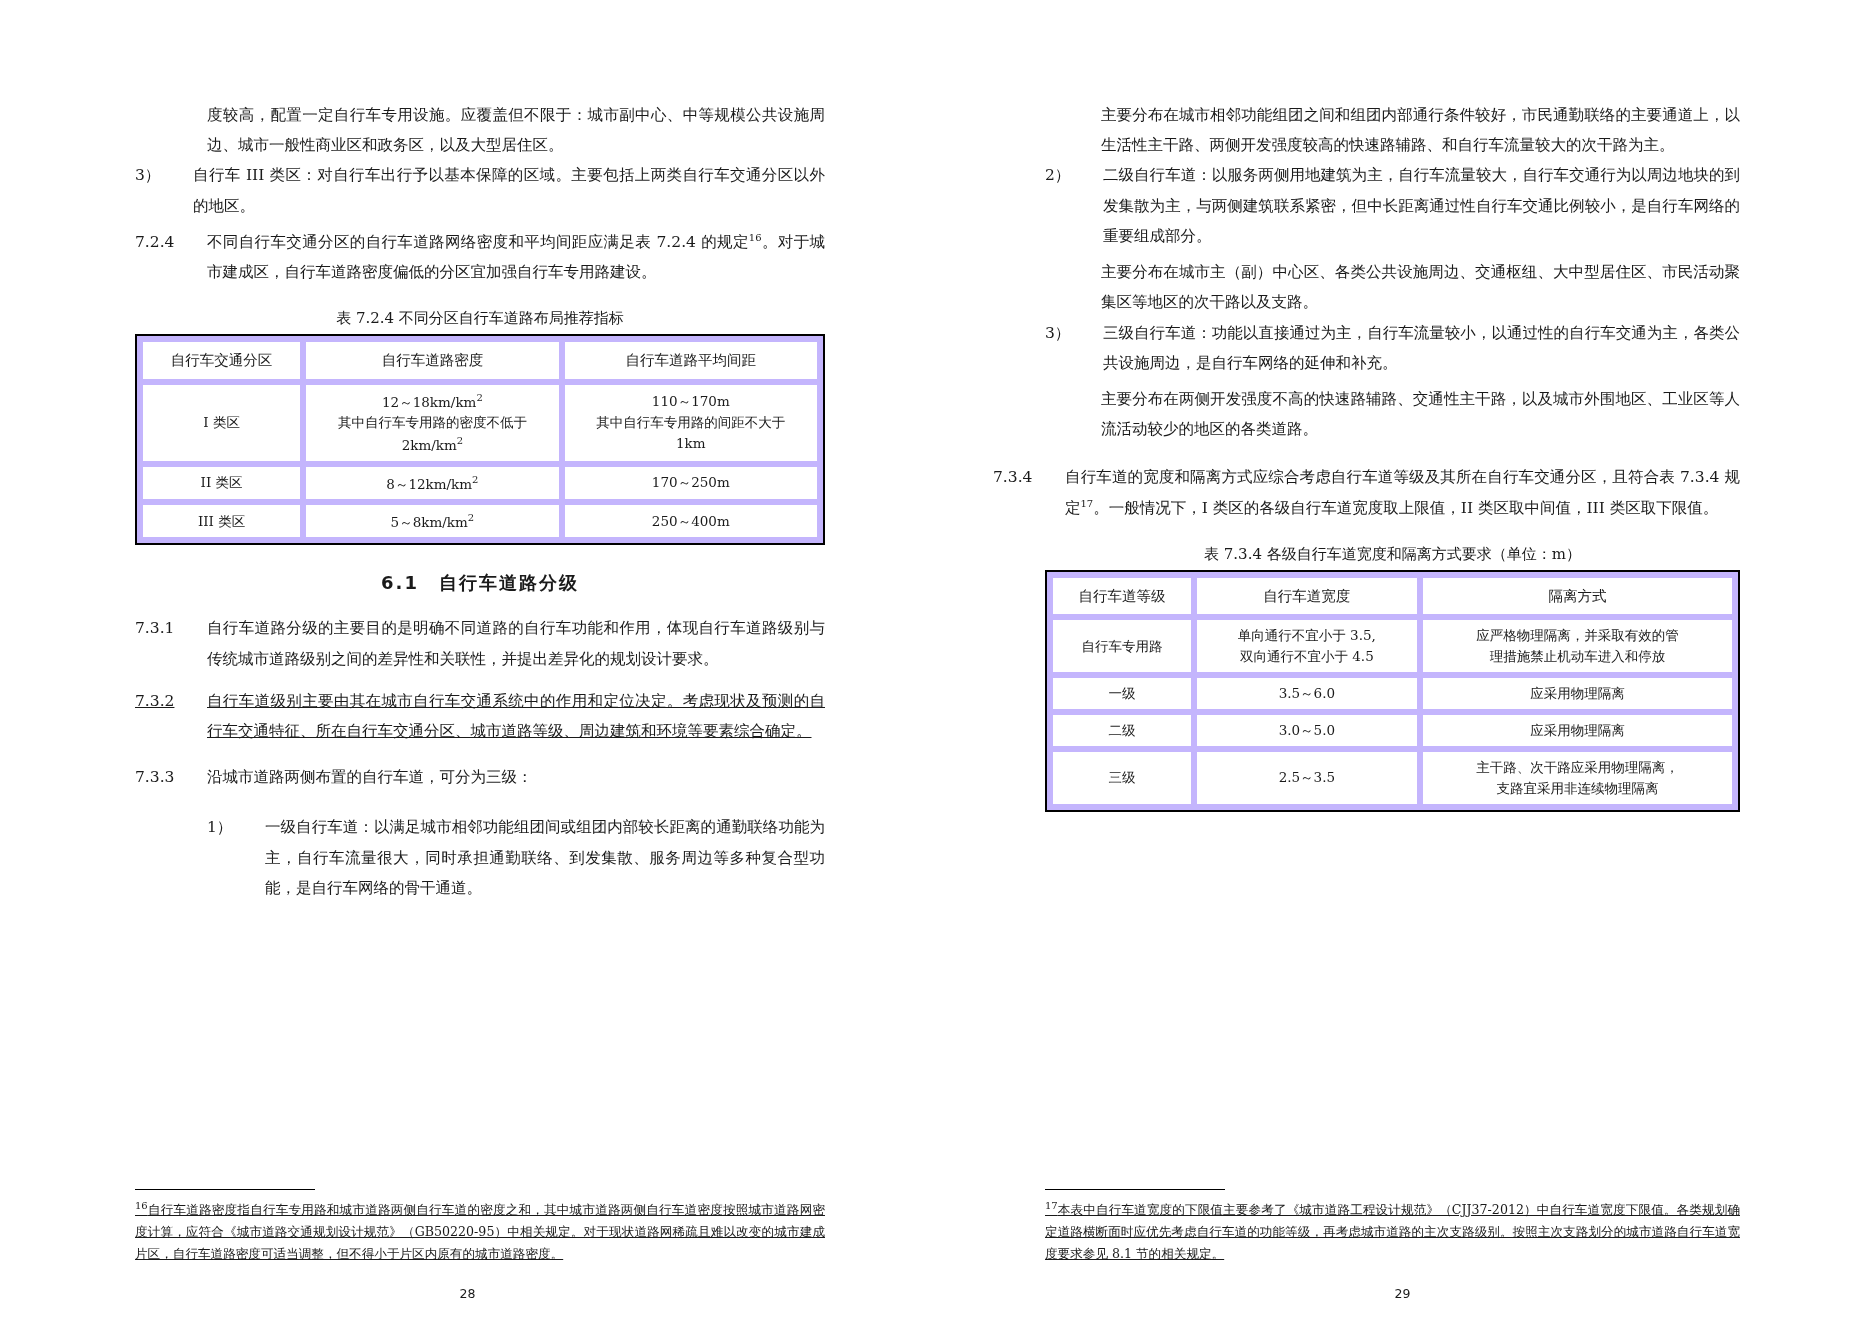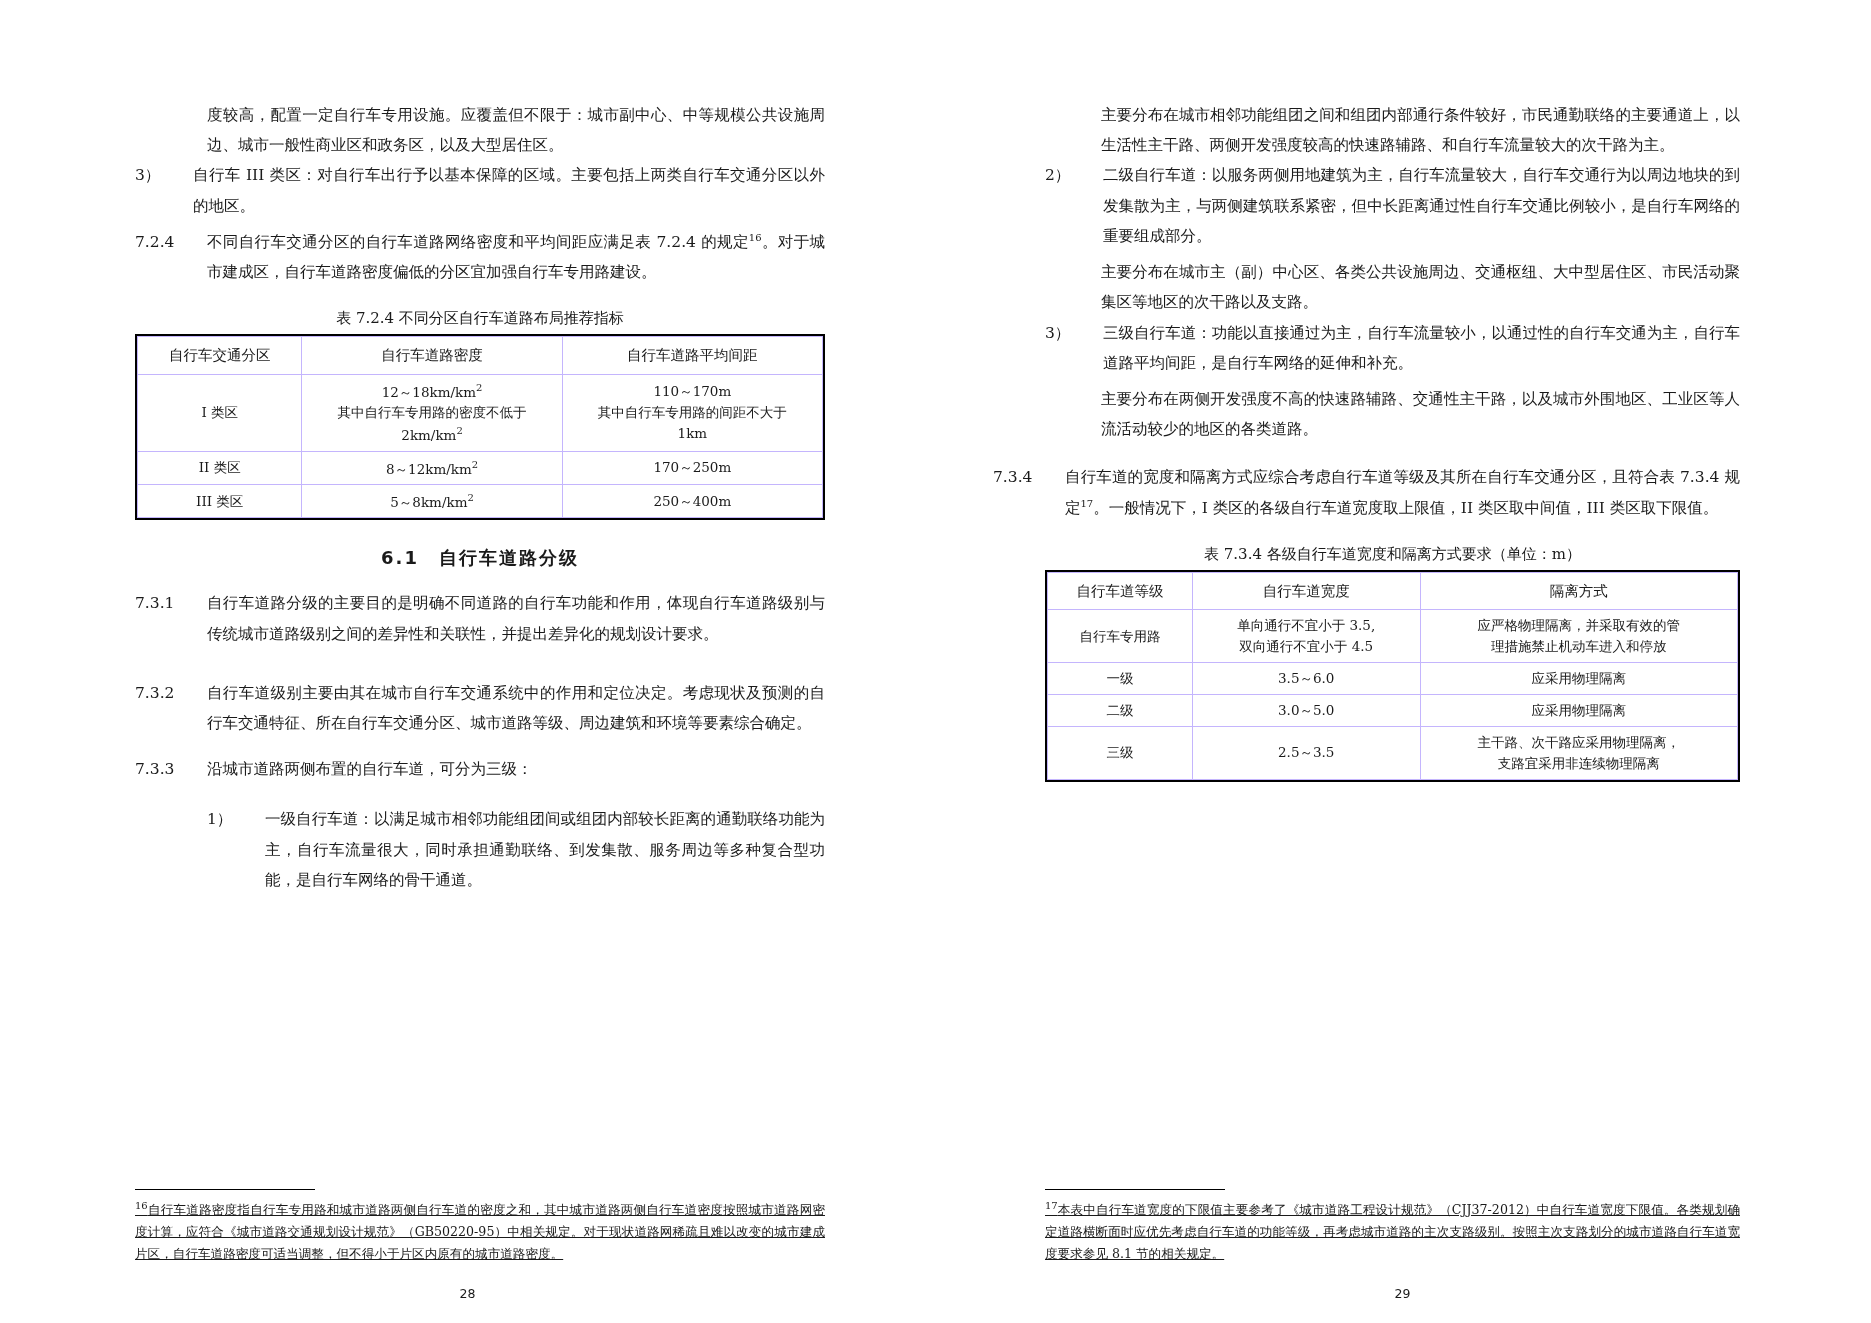--- a/index.html
+++ b/index.html
@@ -73,21 +73,21 @@
     margin: 22px 0 6px 0;
   }
 
   table.doc-table {
     border-collapse: collapse;
     width: 100%;
     font-size: 13.5px;
     line-height: 1.55;
   }
   table.doc-table td {
-    border: 1px solid #c4b5fd;
+    border: 6px solid #c4b5fd;
     text-align: center;
     vertical-align: middle;
     padding: 5px 4px;
   }
   table.doc-table .hdr td { padding: 7px 4px; font-size: 14.5px; }
   .tbl-wrap { border: 1.6px solid #000; }
   .tbl-wrap table.doc-table { border: none; }
   sup.fn { font-size: 10px; vertical-align: super; }
 
   .footnote-area {
@@ -174,21 +174,21 @@
         </table>
     </div>
 
     <div class="section-head">6.1　自行车道路分级</div>
 
     <div class="clause">
       <div class="clause-num num-w-72">7.3.1</div>
       <div class="clause-body">自行车道路分级的主要目的是明确不同道路的自行车功能和作用，体现自行车道路级别与传统城市道路级别之间的差异性和关联性，并提出差异化的规划设计要求。</div>
     </div>
 
-    <div class="clause" style="margin-top:29px;">
+    <div class="clause" style="margin-top:12px;text-decoration:underline;">
       <div class="clause-num num-w-72">7.3.2</div>
       <div class="clause-body">自行车道级别主要由其在城市自行车交通系统中的作用和定位决定。考虑现状及预测的自行车交通特征、所在自行车交通分区、城市道路等级、周边建筑和环境等要素综合确定。</div>
     </div>
 
     <div class="clause" style="margin-top:16px;">
       <div class="clause-num num-w-72">7.3.3</div>
       <div class="clause-body">沿城市道路两侧布置的自行车道，可分为三级：</div>
     </div>
 
     <div class="clause" style="margin-top:20px;margin-left:72px;">
@@ -210,21 +210,21 @@
 
     <div class="clause" style="margin-left:0;">
       <div class="clause-num num-w-60">2）</div>
       <div class="clause-body">二级自行车道：以服务两侧用地建筑为主，自行车流量较大，自行车交通行为以周边地块的到发集散为主，与两侧建筑联系紧密，但中长距离通过性自行车交通比例较小，是自行车网络的重要组成部分。</div>
     </div>
 
     <div class="indent-block" style="margin-left:56px;">主要分布在城市主（副）中心区、各类公共设施周边、交通枢纽、大中型居住区、市民活动聚集区等地区的次干路以及支路。</div>
 
     <div class="clause" style="margin-left:0;">
       <div class="clause-num num-w-60">3）</div>
-      <div class="clause-body">三级自行车道：功能以直接通过为主，自行车流量较小，以通过性的自行车交通为主，自行车道路平均间距，是自行车网络的延伸和补充。</div>
+      <div class="clause-body">三级自行车道：功能以直接通过为主，自行车流量较小，以通过性的自行车交通为主，各类公共设施周边，是自行车网络的延伸和补充。</div>
     </div>
 
     <div class="indent-block" style="margin-left:56px;">主要分布在两侧开发强度不高的快速路辅路、交通性主干路，以及城市外围地区、工业区等人流活动较少的地区的各类道路。</div>
 
     <div class="clause" style="margin-top:18px;margin-left:-52px;">
       <div class="clause-num num-w-72">7.3.4</div>
       <div class="clause-body"><span>自行车道的宽度和隔离方式应综合考虑自行车道等级及其所在自行车交通分区，且符合表 7.3.4 规定</span><sup class="fn">17</sup><span>。一般情况下，I 类区的各级自行车道宽度取上限值，II 类区取中间值，III 类区取下限值。</span></div>
     </div>
 
     <div class="table-caption">表 7.3.4 各级自行车道宽度和隔离方式要求（单位：m）</div>

